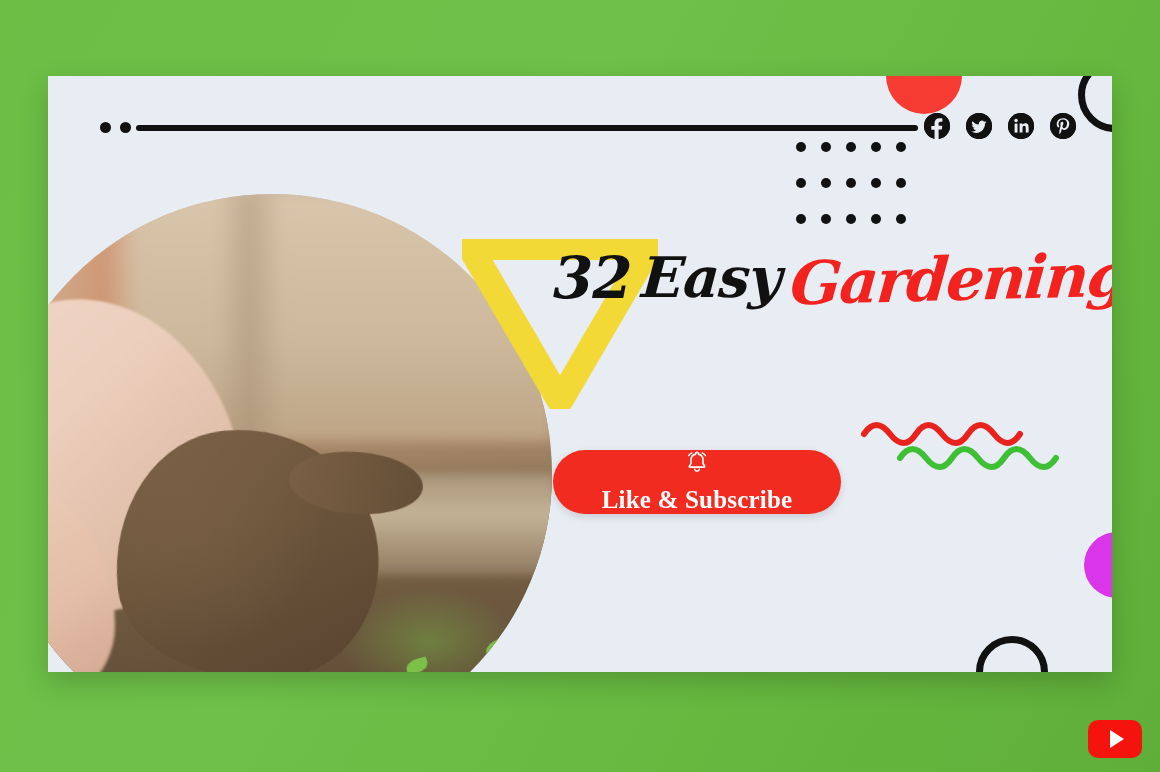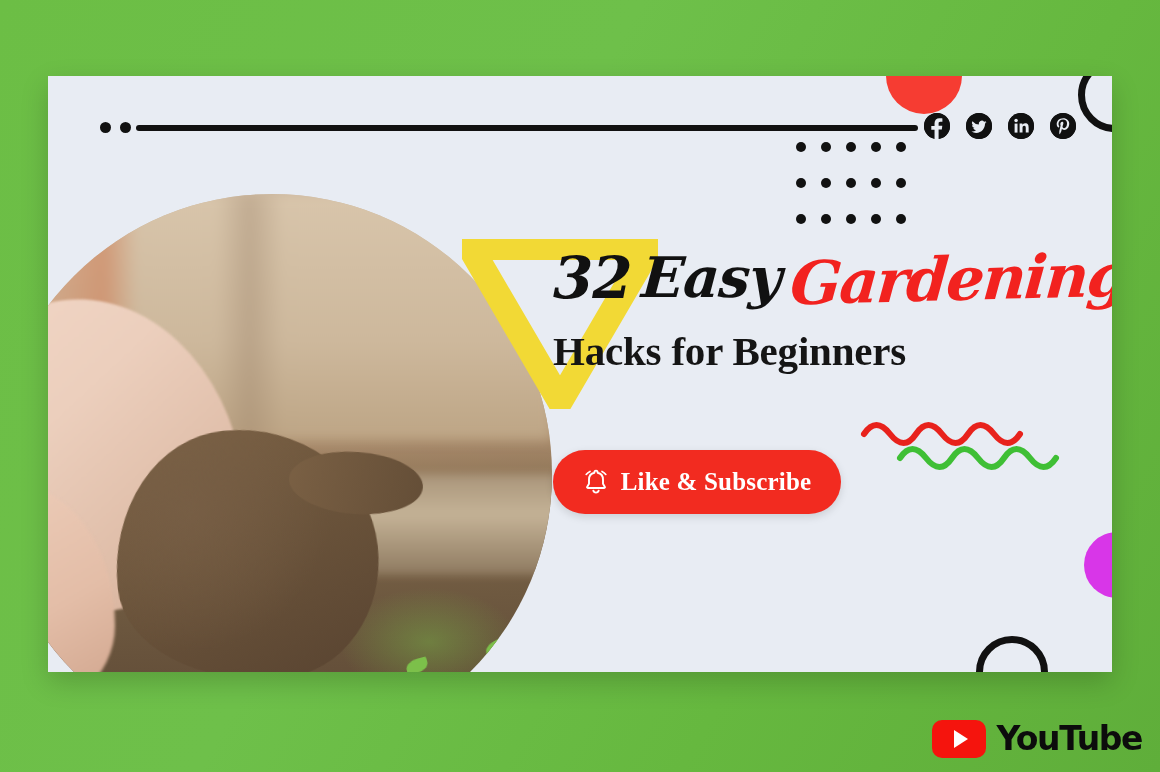--- a/index.html
+++ b/index.html
@@ -226,20 +226,21 @@
   
   #cta {
     position:absolute; left:505px; top:374px;
     width:288px; height:64px;
     background:#f22b20;
     border-radius:34px;
     display:flex; align-items:center; justify-content:center;
     gap:12px;
     border:none; cursor:pointer;
     box-shadow:0 3px 8px rgba(0,0,0,.13);
+    flex-direction:column;
   }
   #cta .bell { width:26px; height:28px; display:block; }
   #cta .cta-label {
     font-family:"Liberation Serif", serif;
     font-weight:700;
     font-size:25px; color:#fff;
     letter-spacing:.2px;
   }
 
   
@@ -354,21 +355,20 @@
     <svg id="tri" viewBox="0 0 196 170">
       <path d="M8 8 L188 8 L98 162 Z" fill="none" stroke="#f2d935" stroke-width="26" stroke-linejoin="miter"></path>
     </svg>
 
     <div id="headline">
       <div id="line-top">
         <span class="num32">32</span>
         <span class="easy">Easy</span>
         <span class="gardening">Gardening</span>
       </div>
-      <div class="sub" id="sub1">Hacks for Beginners</div>
     </div>
 
     <button id="cta">
       <svg class="bell" viewBox="0 0 26 28" aria-hidden="true">
         <path d="M13 2.6c-.9 0-1.6.7-1.6 1.6v.6C8.2 5.5 6 8.3 6 11.6v4.2l-1.9 3.1c-.3.5.06 1.1.65 1.1h16.5c.59 0 .95-.6.65-1.1L20 15.8v-4.2c0-3.3-2.2-6.1-5.4-6.8v-.6c0-.9-.7-1.6-1.6-1.6z" fill="none" stroke="#fff" stroke-width="1.9" stroke-linejoin="round"></path>
         <path d="M10.3 22.6a2.8 2.8 0 0 0 5.4 0" fill="none" stroke="#fff" stroke-width="1.9" stroke-linecap="round"></path>
         <path d="M3.2 6.4c1-1.3 2.3-2.3 3.8-3" fill="none" stroke="#fff" stroke-width="1.7" stroke-linecap="round"></path>
         <path d="M22.8 6.4c-1-1.3-2.3-2.3-3.8-3" fill="none" stroke="#fff" stroke-width="1.7" stroke-linecap="round"></path>
       </svg>
       <span class="cta-label">Like &amp; Subscribe</span>
@@ -382,16 +382,15 @@
     <div id="purple-circ"></div>
 
     <div id="ring-bot"></div>
 
   </div>
 
   <div id="yt">
     <span class="yt-play">
         <span class="tri"></span>
       </span>
-    <span class="yt-word">YouTube</span>
   </div>
 
 </div>
 
 </body></html>

